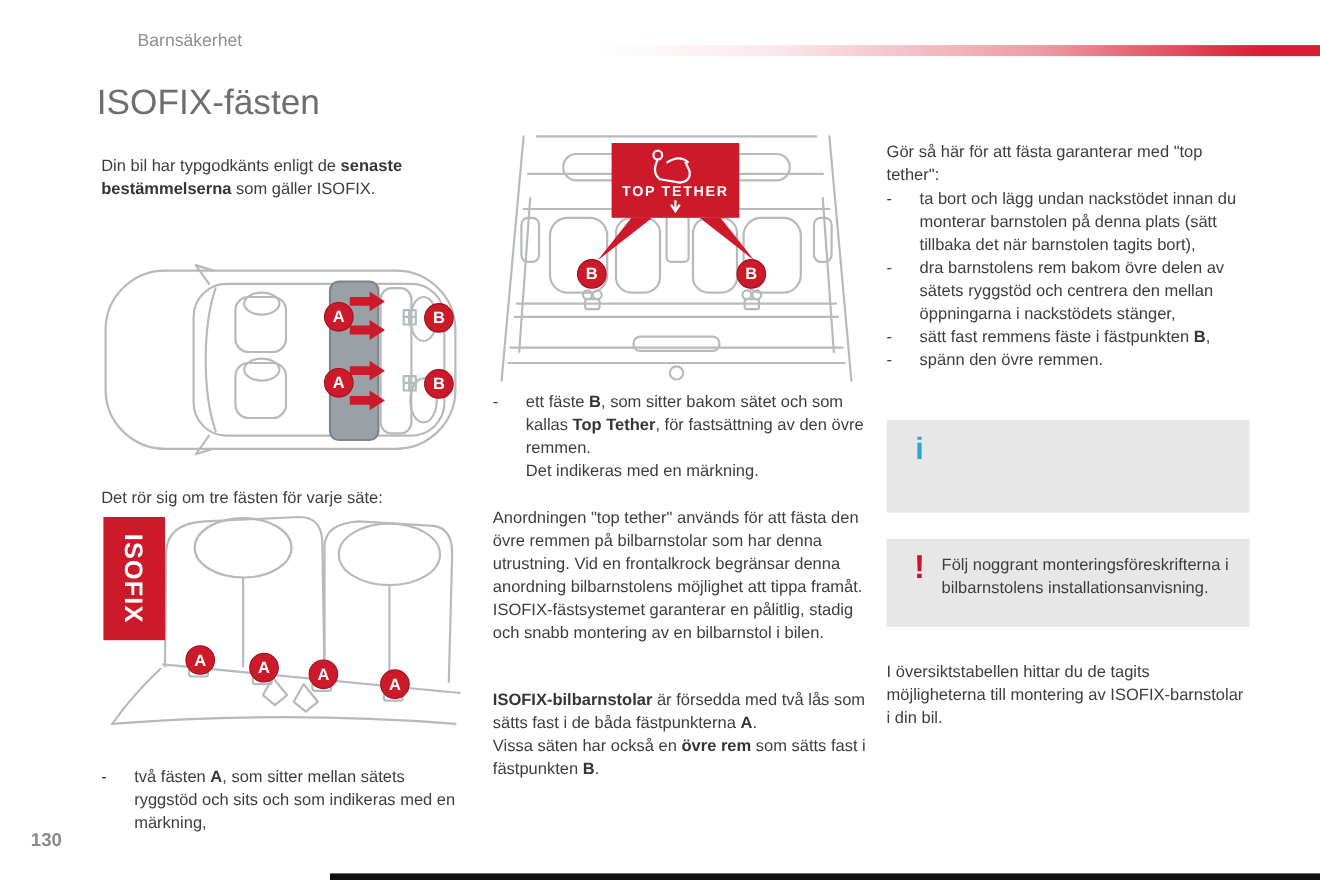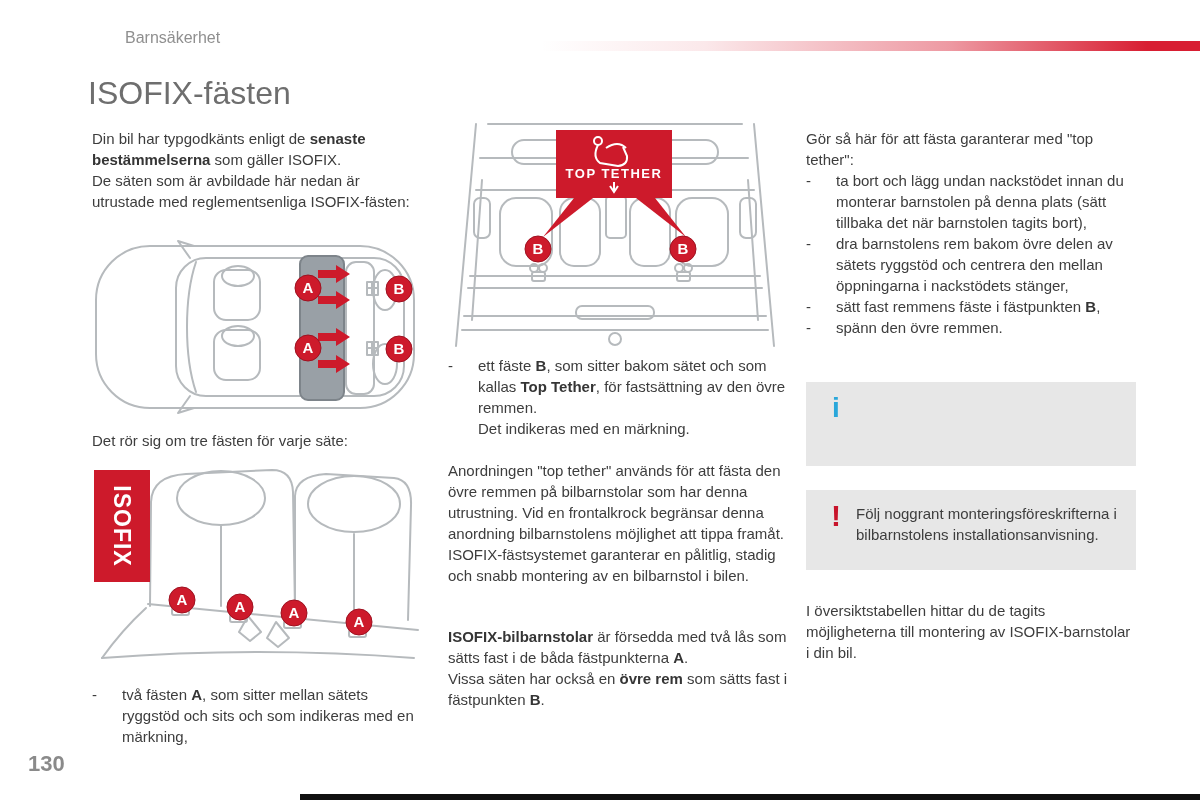--- a/index.html
+++ b/index.html
@@ -11,21 +11,21 @@
   }
   .abs{position:absolute;}
   b{font-weight:bold;color:#353535;}
   .rich, .preline{white-space:pre-line;}
 
   #header-label{left:92px;top:27px;font-size:16px;color:#8f8f8f;margin-left:33px;}
   #red-bar{left:540px;top:41px;width:660px;height:10px;
     background:linear-gradient(to right, rgba(216,30,50,0), rgba(216,30,50,0.10) 25%, rgba(216,30,50,0.45) 62%, #d81e32 92%, #d81e32 100%);}
   #page-title{left:88px;top:70px;font-size:32px;line-height:46px;color:#6e6e6e;font-weight:400;}
 
-  .col-text{width:334px;}
+  .col-text{width:334px;margin-top:12px;}
   #l-intro{left:92px;top:128px;}
   #l-car-svg{left:88px;top:212px;}
   #l-caption{left:92px;top:430px;}
   #l-seats-svg{left:88px;top:458px;}
   #l-bullet{left:92px;top:684px;}
 
   #m-trunk-svg{left:446px;top:120px;}
   #m-bullet{left:448px;top:355px;width:340px;}
   #m-para1{left:448px;top:460px;width:340px;}
   #m-para2{left:448px;top:626px;width:344px;}
@@ -42,37 +42,36 @@
 
   .note-box{background:#e7e7e7;display:flex;box-sizing:border-box;
     padding:13px 12px 20px 10px;}
   .note-icon{width:40px;flex:none;text-align:center;font-weight:bold;line-height:26px;}
   .info-i{color:#2aa7da;font-size:28px;}
   .warn-ex{color:#c8142b;font-size:30px;}
   .note-text{flex:1;}
   #r-info-box{min-height:84px;}
   #r-warn-box{min-height:80px;}
 
-  #page-number{left:28px;top:753px;font-size:22px;font-weight:bold;color:#8a8a8a;}
+  #page-number{left:28px;top:753px;font-size:17px;font-weight:bold;color:#8a8a8a;}
   #bottom-bar{left:300px;top:794px;width:900px;height:6px;background:#101010;}
 
   svg .line{stroke:#b6babd;stroke-width:2;fill:none;stroke-linecap:round;stroke-linejoin:round;}
   svg .redfill{fill:#cd1a2b;}
   svg .badge-letter{fill:#ffffff;font-family:"Liberation Sans",sans-serif;font-weight:bold;font-size:15px;}
 </style>
 </head>
 <body>
 
 <div class="abs" id="header-label">Barnsäkerhet</div>
 <div class="abs" id="red-bar"></div>
 <h1 class="abs" id="page-title" style="margin:0;">ISOFIX-fästen</h1>
 
 <div class="abs col-text" id="l-intro">
   <div class="rich"><span>Din bil har typgodkänts enligt de </span><b>senaste bestämmelserna</b><span> som gäller ISOFIX.</span></div>
-  <div>De säten som är avbildade här nedan är utrustade med reglementsenliga ISOFIX-fästen:</div>
 </div>
 
 <svg class="abs" id="l-car-svg" width="336" height="214" viewBox="0 0 336 214">
   <g class="line">
     <rect x="8" y="34" width="318" height="162" rx="54"></rect>
     <rect x="88" y="46" width="228" height="138" rx="30"></rect>
     <path d="M108,50 C96,85 96,145 108,180"></path>
     <path d="M102,46 l-12,-17 l16,5"></path>
     <path d="M102,184 l-12,17 l16,-5"></path>
     <ellipse cx="150" cy="64" rx="16" ry="10"></ellipse>

